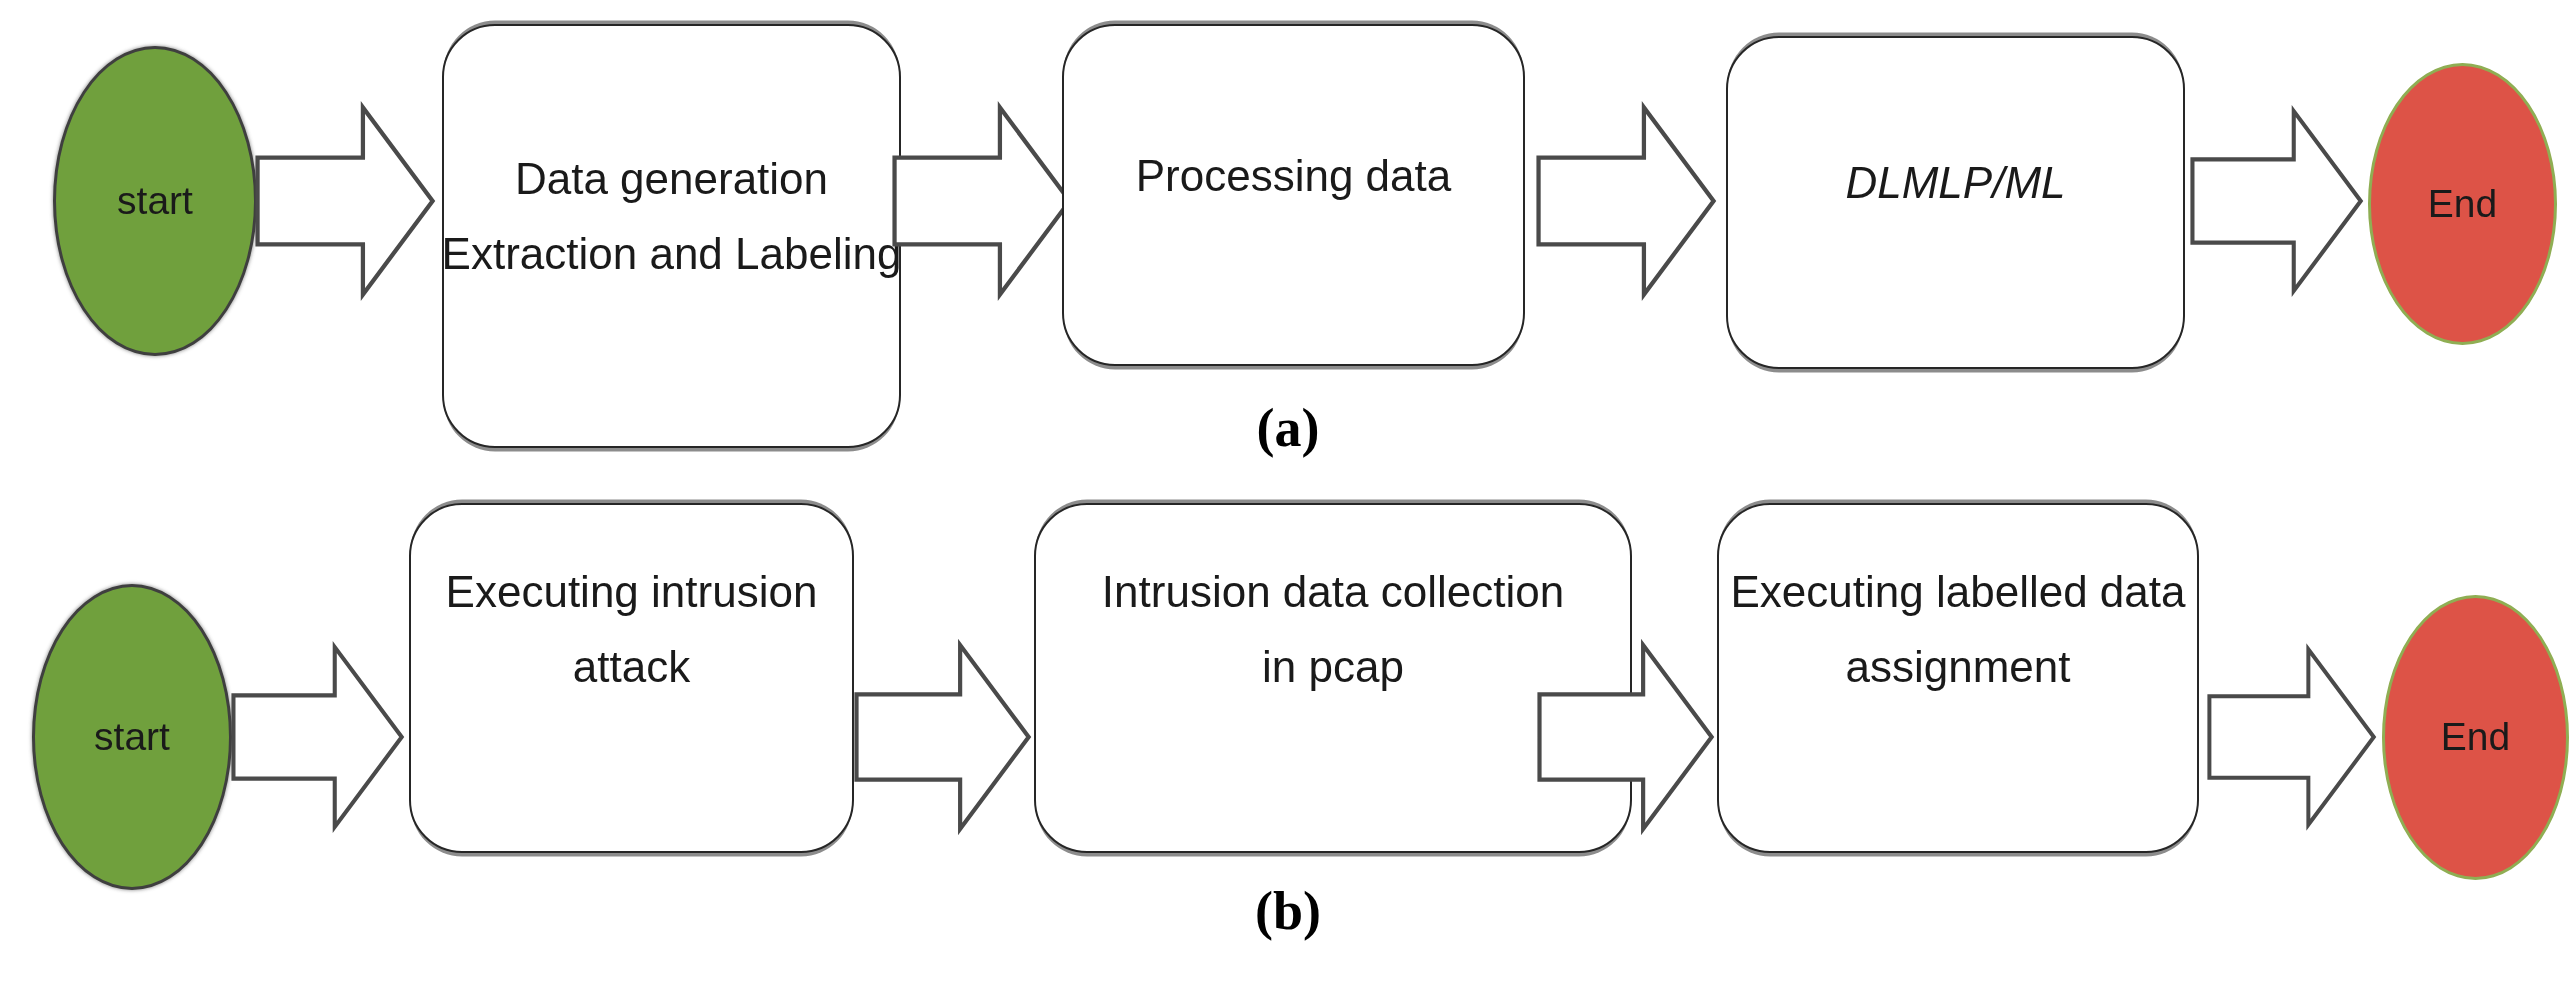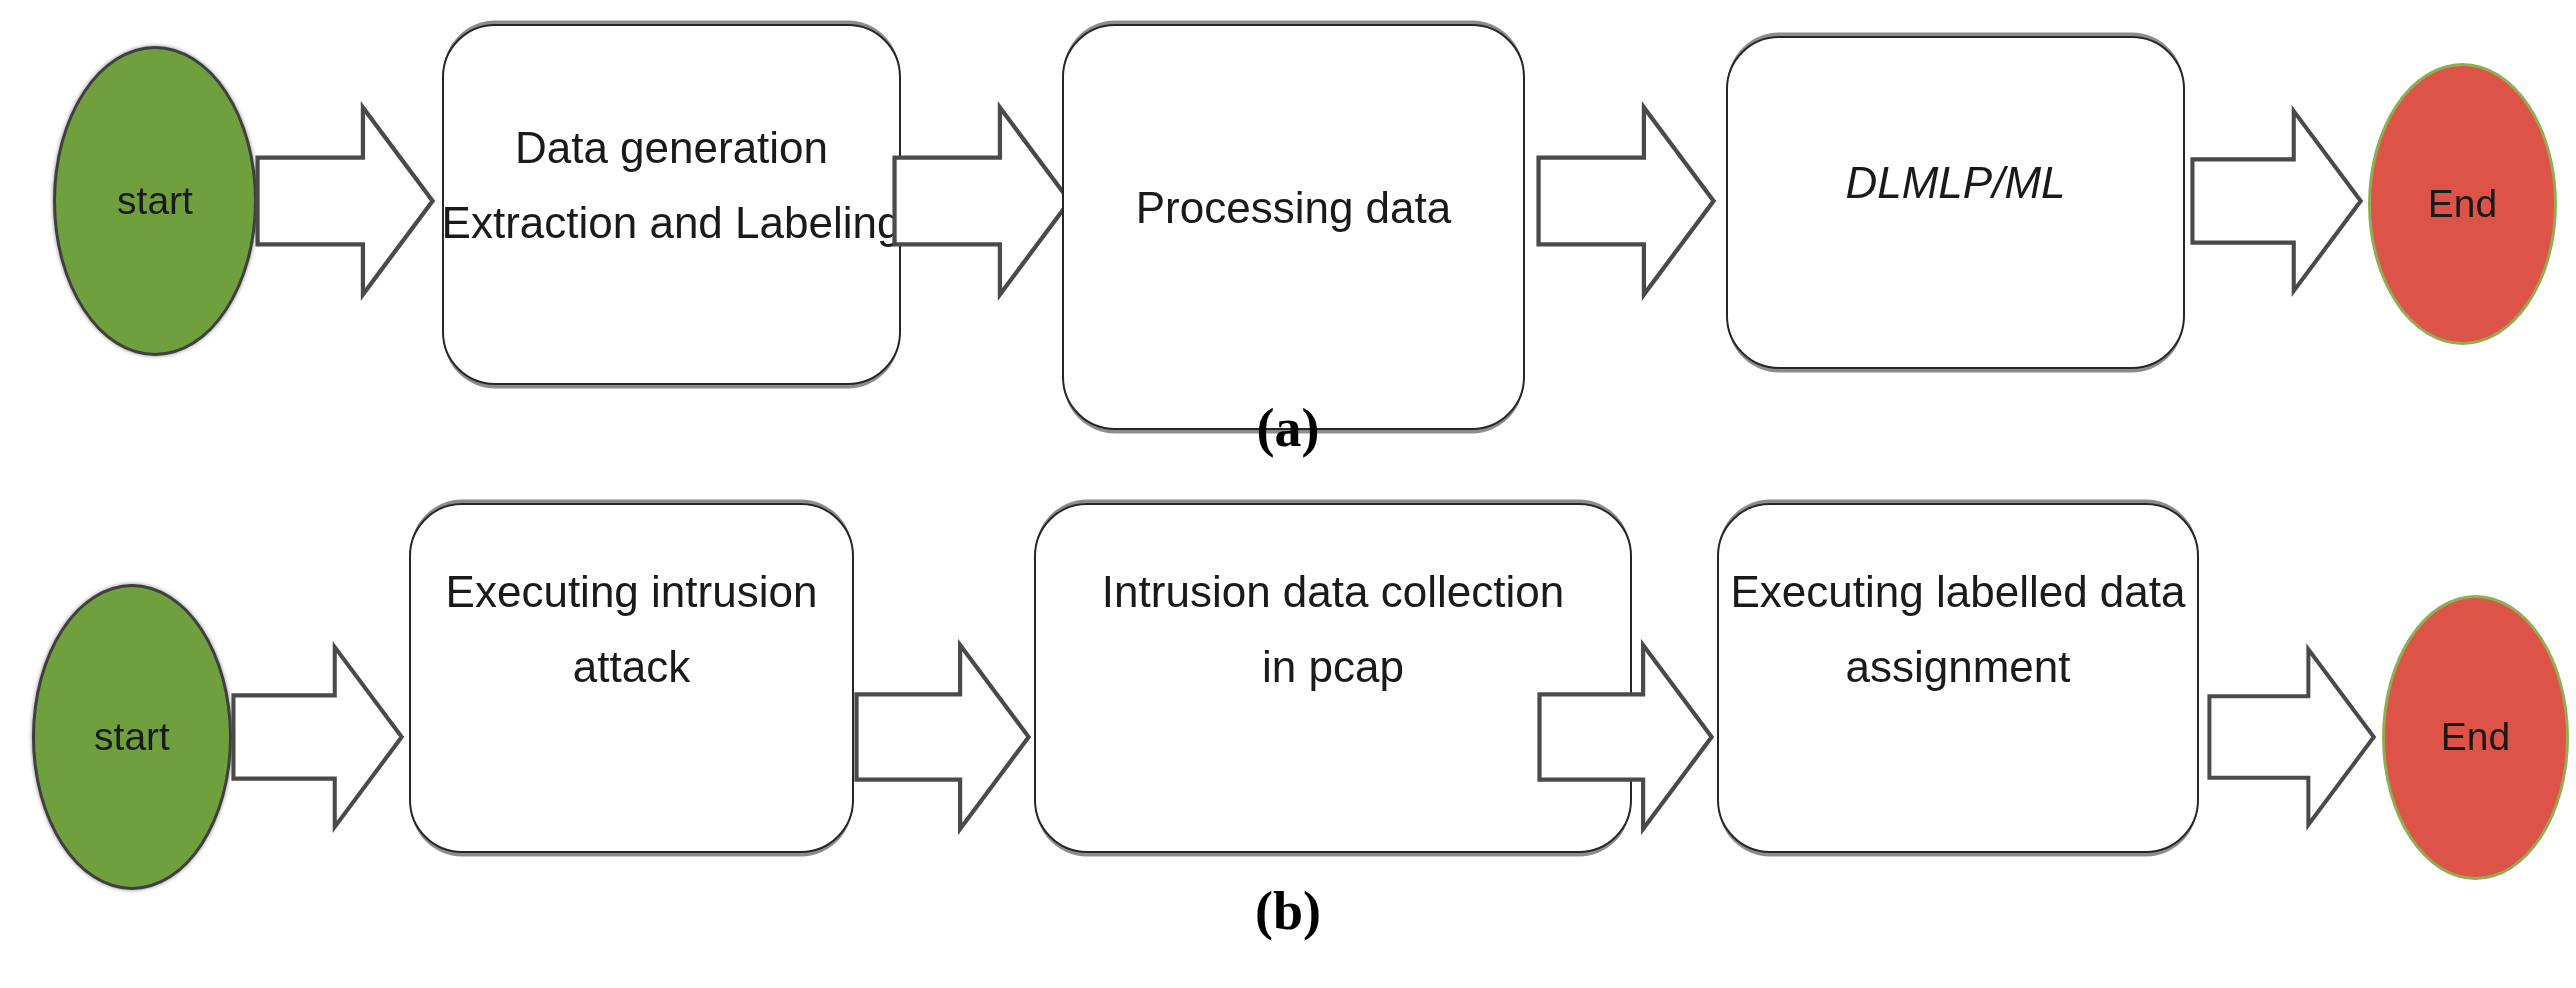--- a/index.html
+++ b/index.html
@@ -67,32 +67,32 @@
   <div class="row-a">
 
     <div class="node ellipse start" style="left:53px;top:46px;width:204px;height:310px;">
       <span>start</span>
     </div>
 
     <svg class="arrow" style="left:255px;top:104px;" width="181" height="194" viewBox="0 0 213 228">
       <polygon points="3,63 127,63 127,4 209,114 127,224 127,165 3,165"></polygon>
     </svg>
 
-    <div class="node box" style="left:442px;top:24px;width:459px;height:361px;">
+    <div class="node box" style="left:442px;top:24px;width:459px;height:424px;">
       <div class="box-text">
         <span>Data generation</span>
         <span>Extraction and Labeling</span>
       </div>
     </div>
 
     <svg class="arrow" style="left:892px;top:104px;" width="181" height="194" viewBox="0 0 213 228">
       <polygon points="3,63 127,63 127,4 209,114 127,224 127,165 3,165"></polygon>
     </svg>
 
-    <div class="node box" style="left:1062px;top:24px;width:463px;height:406px;">
+    <div class="node box" style="left:1062px;top:24px;width:463px;height:342px;">
       <div class="box-text">
         <span>Processing data</span>
 
       </div>
     </div>
 
     <svg class="arrow" style="left:1536px;top:104px;" width="181" height="194" viewBox="0 0 213 228">
       <polygon points="3,63 127,63 127,4 209,114 127,224 127,165 3,165"></polygon>
     </svg>
 

